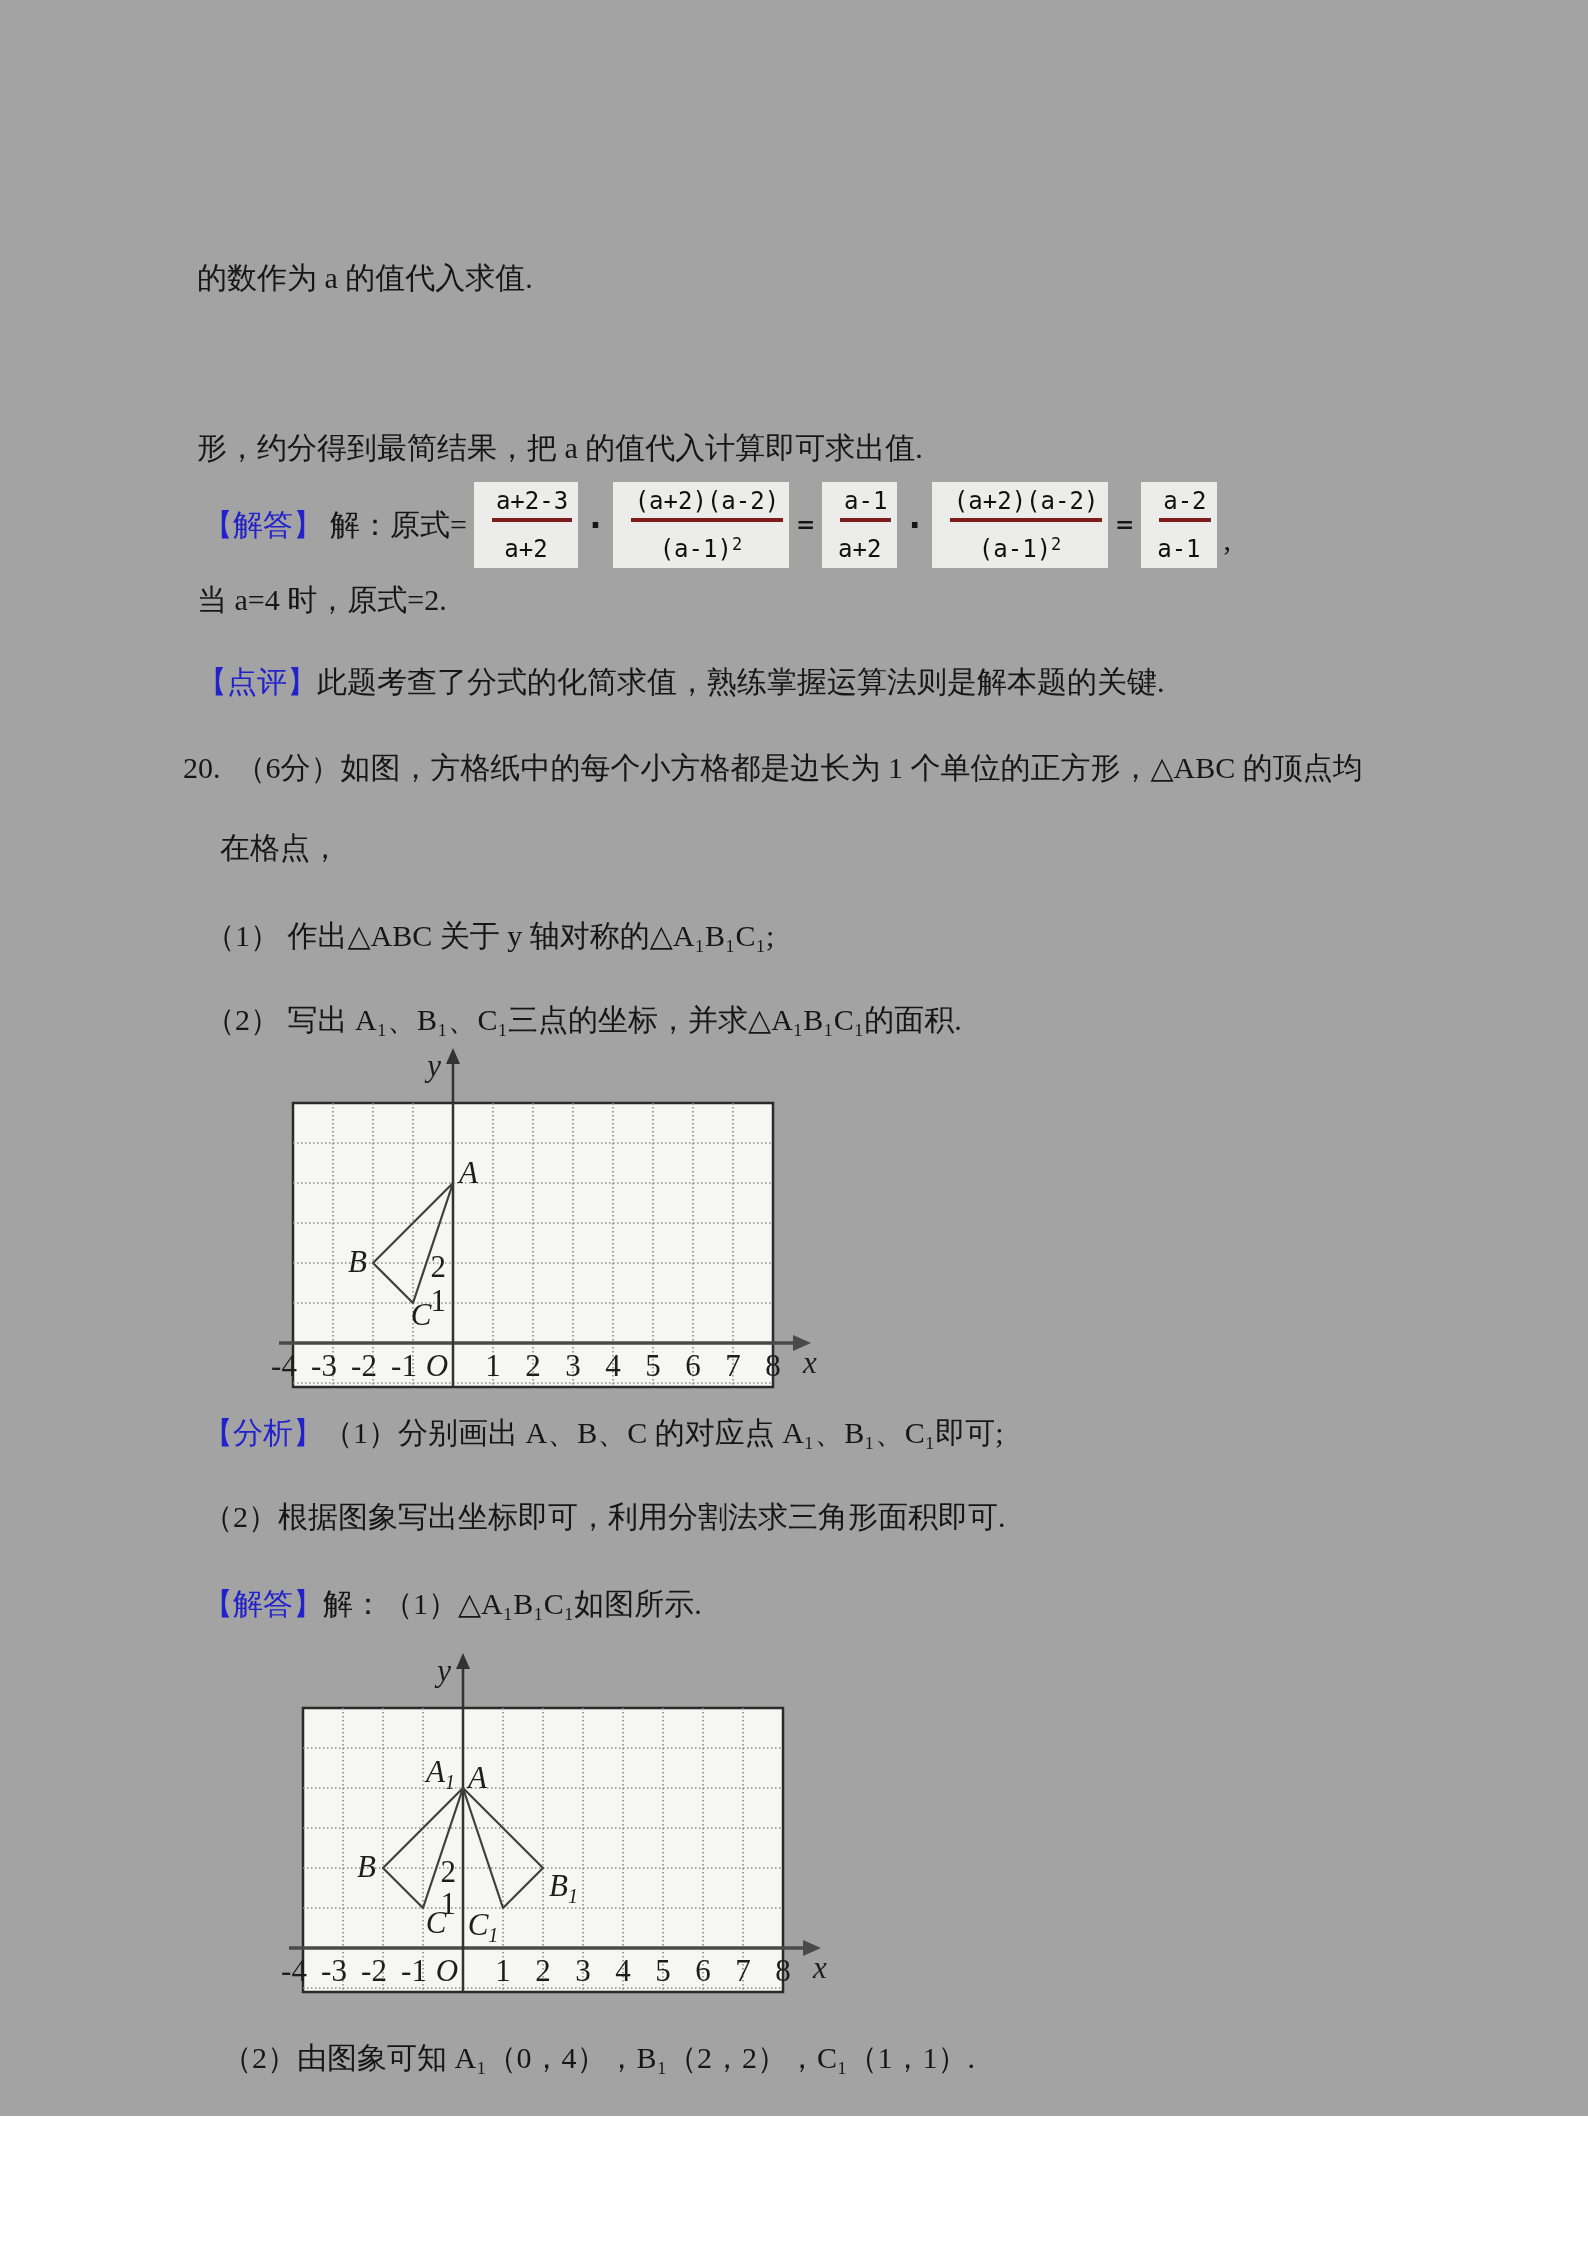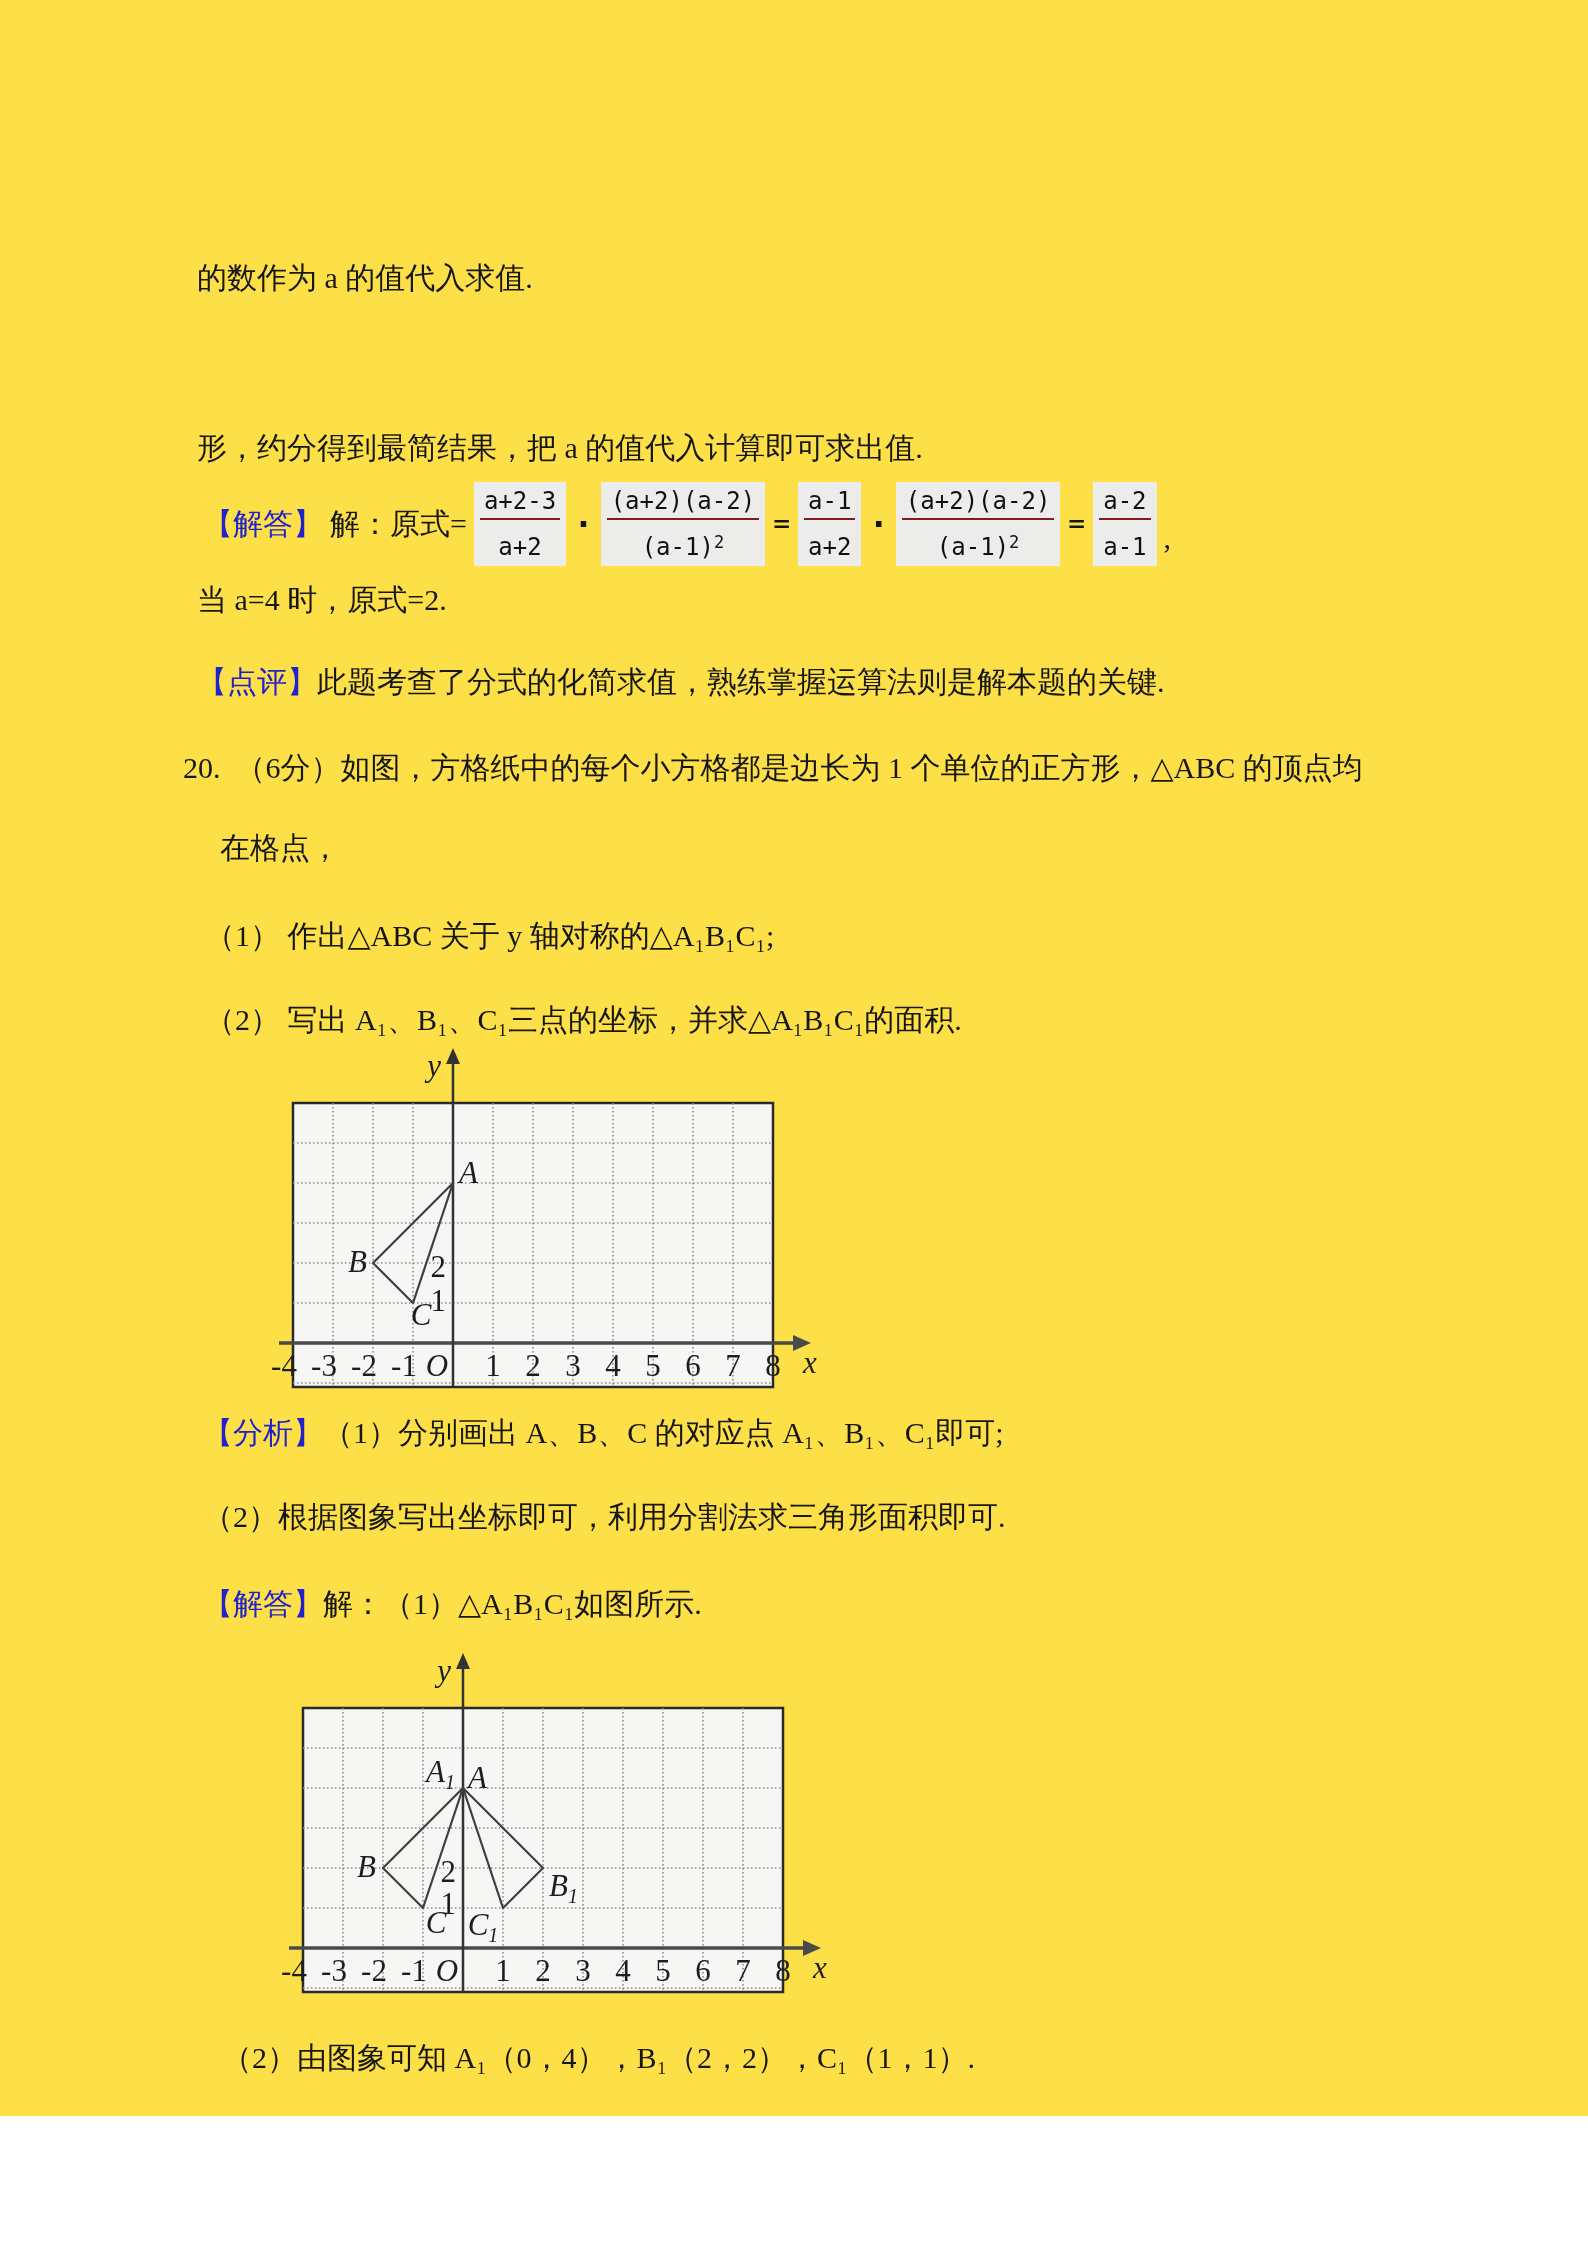--- a/index.html
+++ b/index.html
@@ -1,29 +1,29 @@
 <!DOCTYPE html>
 <html><head>
 <meta charset="utf-8">
 <style>
   html,body{margin:0;padding:0;background:#ffffff;}
   #page{
-    position:relative;width:1588px;height:2116px;background:#fde047;
+    position:relative;width:1588px;height:2116px;background:#a3a3a3;
     font-family:"Liberation Serif","DejaVu Serif",serif;
     color:#161616;font-size:30px;line-height:40px;overflow:hidden;
   }
   .line{position:absolute;white-space:pre;}
   .blue{color:#2222cc;}
   .formula-row{position:absolute;display:flex;align-items:center;gap:7px;}
   .frac{
     display:inline-flex;flex-direction:column;align-items:center;
     background:#ececea;padding:4px 6px;color:#101010;
     font-family:"DejaVu Sans Mono",monospace;font-size:24px;line-height:1.25;
   }
-  .frac .num{border-bottom:2px solid #7f1d1d;padding:0 4px 2px 4px;}
+  .frac .num{border-bottom:4px solid #7f1d1d;padding:0 4px 2px 4px;margin-left:12px;}
   .frac .den{padding-top:12px;}
   .frac sup{font-size:17px;vertical-align:7px;line-height:1;}
   .op{font-family:"DejaVu Sans Mono",monospace;font-size:28px;margin:0 1px;}
   .dot-op{font-size:34px;font-weight:bold;margin:0 0;}
   .comma{align-self:flex-end;margin-bottom:8px;font-size:30px;}
   svg{position:absolute;}
 </style>
 </head>
 <body>
 

